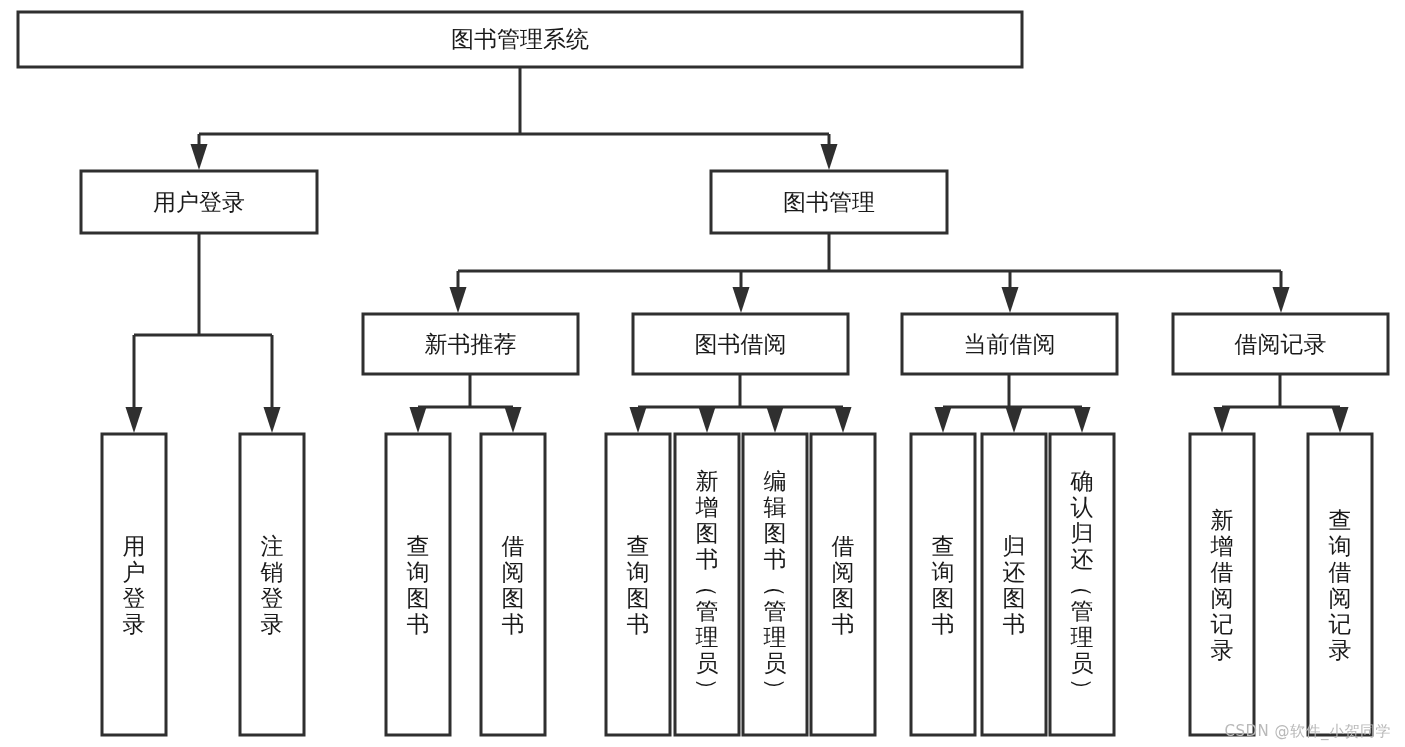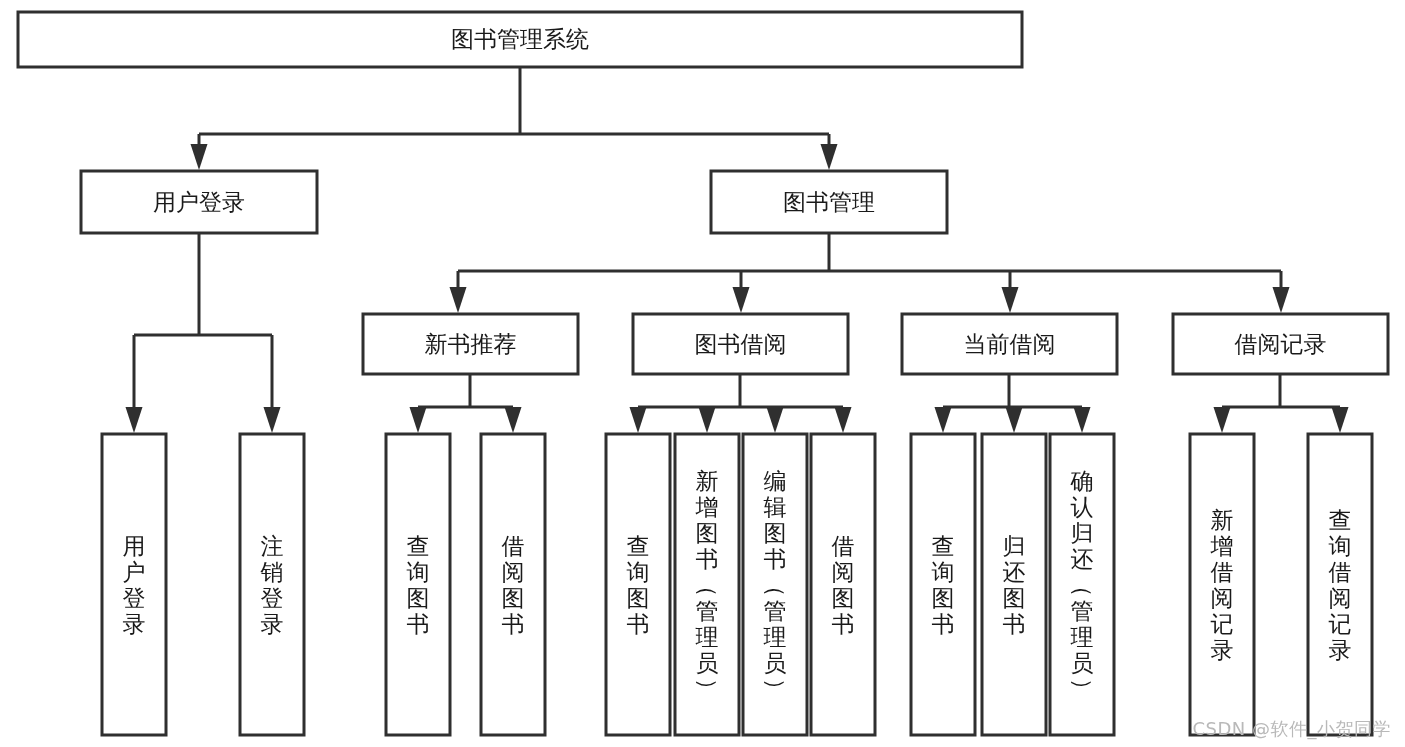--- a/index.html
+++ b/index.html
@@ -59,21 +59,21 @@
     font-family: "DejaVu Sans", "Liberation Sans", sans-serif;
     font-size: 23px;
     fill: #1a1a1a;
     text-anchor: middle;
   }
   .watermark-text {
     position: absolute;
     right: 14px;
     bottom: 6px;
     font-family: "DejaVu Sans", "Liberation Sans", sans-serif;
-    font-size: 18px;
+    font-size: 15px;
     color: #b9b9b9;
     white-space: nowrap;
     letter-spacing: 0.5px;
   }
 </style>
 </head>
 <body>
 
 <div id="diagram-root">
 

